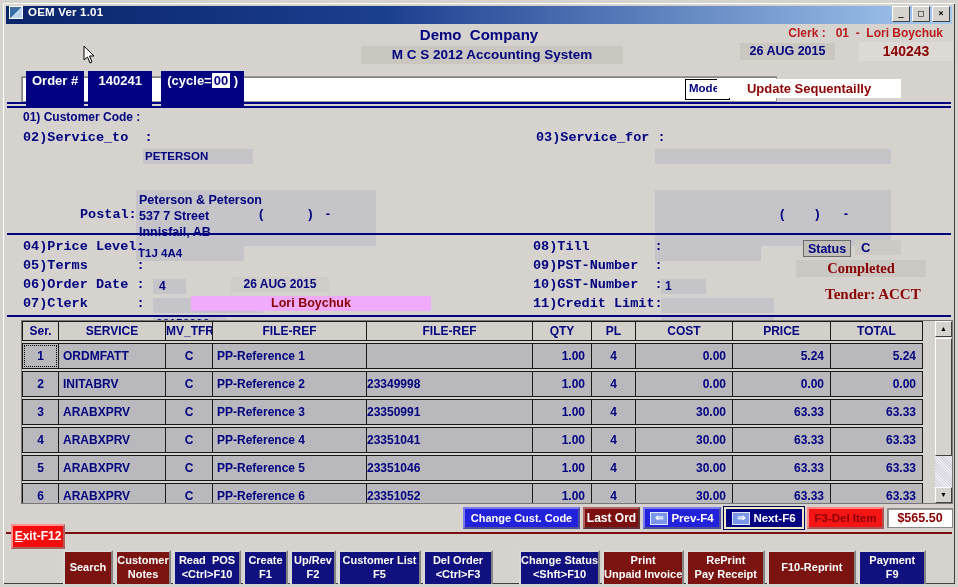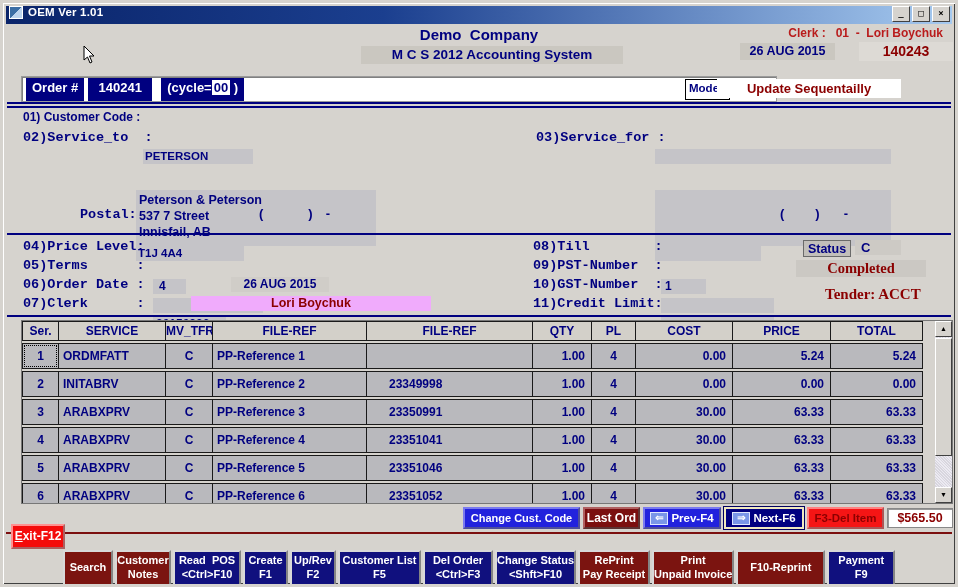--- a/index.html
+++ b/index.html
@@ -24,21 +24,21 @@
   .system-strip{top:43px;left:358px;width:262px;height:18px;background:#cac7c0;text-align:center;
        font-size:13.5px;font-weight:bold;color:#000080;line-height:18px;}
   .clerk-line{top:23px;right:12px;font-size:12px;font-weight:bold;color:#b91c1c;white-space:pre;}
   .date-strip{top:40px;left:737px;width:95px;height:17px;background:#cac7c0;text-align:center;
        font-size:12.5px;font-weight:bold;color:#000080;line-height:17px;}
   .nextorder-strip{top:39px;left:856px;width:94px;height:19px;background:#dddad5;text-align:center;
        font-size:14px;font-weight:bold;color:#8b0000;line-height:19px;}
   
   .order-strip{top:73px;left:18px;width:754px;height:24px;background:#fff;border:1px solid #9a9a9a;
        box-shadow:inset 1px 1px 0 #808080;display:flex;align-items:center;}
-  .pill{background:#000080;color:#fff;font-weight:bold;font-size:13px;height:23px;line-height:19px;
+  .pill{background:#000080;color:#fff;font-weight:bold;font-size:13px;height:36px;line-height:19px;
        padding:0 6px;white-space:pre;}
   .pill .inv{background:#fff;color:#000080;padding:0 2px;}
   .p1{margin-left:4px;}
   .p2{margin-left:4px;width:52px;text-align:center;}
   .p3{margin-left:9px;}
   .mode-box{top:76px;left:682px;height:19px;background:#fff;border:1px solid #000;color:#000080;
        font-weight:bold;font-size:11.5px;line-height:17px;padding:0 3px;}
   .update-strip{top:76px;left:714px;width:184px;height:19px;background:#fff;color:#8b0000;
        font-weight:bold;font-size:13px;text-align:center;line-height:19px;}
   .dblline{top:99px;left:4px;right:4px;height:2px;border-top:2px solid #000080;border-bottom:2px solid #000080;}
@@ -87,21 +87,21 @@
   .tender{top:283px;left:822px;color:#8b0000;font-family:"Liberation Serif",serif;font-weight:bold;font-size:15px;}
   
   .tablewrap{top:317px;left:18px;width:932px;height:184px;border:1px solid #777;background:#d6d3ce;
        overflow:hidden;box-sizing:border-box;}
   .trow{white-space:nowrap;margin-bottom:2px;font-size:0;border-radius:10px;}
   .cell{display:inline-block;box-sizing:border-box;border:1px solid #1a1a1a;margin-right:-1px;
        font-size:12px;font-weight:bold;color:#000080;vertical-align:top;overflow:hidden;}
   .hcell{height:20px;line-height:18px;background:#d3d0c9;text-align:center !important;padding:0 !important;}
   .dcell{height:26px;line-height:24px;background:#b9b9bd;}
   .c0{width:37px;text-align:center;} .c1{width:108px;padding-left:4px;} .c2{width:48px;text-align:center;}
-  .c3{width:155px;padding-left:4px;} .c4{width:167px;padding-left:22px;}
+  .c3{width:155px;padding-left:4px;} .c4{width:167px;padding-left:0;}
   .c5{width:60px;text-align:right;padding-right:6px;} .c6{width:45px;text-align:center;}
   .c7{width:98px;text-align:right;padding-right:6px;} .c8{width:99px;text-align:right;padding-right:6px;}
   .c9{width:93px;text-align:right;padding-right:6px;}
   .sel{outline:1px dotted #000;outline-offset:-3px;}
   .vscroll{position:absolute;top:0;right:0;width:17px;height:182px;background:#eceaf2;
        background-image:repeating-linear-gradient(45deg,#d8d6de 0 1px,#eceaf2 1px 2px);}
   .sbtn{position:absolute;left:0;width:17px;height:16px;background:#d6d3ce;border:1px solid;
        border-color:#fff #404040 #404040 #fff;box-sizing:border-box;text-align:center;font-size:7px;
        line-height:14px;color:#000;}
   .sup{top:0;} .sdown{bottom:0;}
@@ -127,21 +127,21 @@
   .exitbtn{top:521px;left:8px;width:54px;height:25px;background:#f40b0b;border:2px outset #ff9090;
       color:#fff;font-weight:bold;font-size:12px;text-align:center;line-height:21px;box-sizing:border-box;}
   .tbrow{position:absolute;top:547px;left:60px;height:36px;display:flex;gap:2px;}
   .tbbtn{border:2px outset #d8d8d8;box-sizing:border-box;color:#fff;font-weight:bold;font-size:11px;
       display:flex;flex-direction:column;align-items:center;justify-content:center;line-height:1.25;
       text-align:center;white-space:pre;}
   .tbbtn.maroon{background:#7b1410;} .tbbtn.navy{background:#10107e;}
   .tbrow > :nth-child(1){flex:0 0 50px;} .tbrow > :nth-child(2){flex:0 0 56px;}
   .tbrow > :nth-child(3){flex:0 0 68px;} .tbrow > :nth-child(4){flex:0 0 45px;}
   .tbrow > :nth-child(5){flex:0 0 46px;} .tbrow > :nth-child(6){flex:0 0 83px;}
-  .tbrow > :nth-child(7){flex:0 0 70px;} .tbrow > :nth-child(8){flex:0 0 81px;}
+  .tbrow > :nth-child(7){flex:0 0 70px;} .tbrow > :nth-child(8){flex:0 0 81px;margin-left:24px;}
   .tbrow > :nth-child(9){flex:0 0 72px;} .tbrow > :nth-child(10){flex:0 0 79px;}
   .tbrow > :nth-child(11){flex:0 0 89px;} .tbrow > :nth-child(12){flex:0 0 68px;}
   .tbrow > :nth-child(13){flex:0 0 58px;}
   .cursor{top:42px;left:80px;width:14px;height:20px;}
 </style>
 </head>
 <body>
 
 <div id="win">
   <div class="titlebar">
@@ -251,18 +251,18 @@
   <div class="abs exitbtn"><u>E</u><span>xit-F12</span></div>
   <div class="tbrow" id="tbrow">
       <div class="tbbtn maroon"><div>Search</div></div>
       <div class="tbbtn maroon"><div>Customer</div><div>Notes</div></div>
       <div class="tbbtn navy"><div>Read  POS</div><div>&lt;Ctrl&gt;F10</div></div>
       <div class="tbbtn navy"><div>Create</div><div>F1</div></div>
       <div class="tbbtn navy"><div>Up/Rev</div><div>F2</div></div>
       <div class="tbbtn navy"><div>Customer List</div><div>F5</div></div>
       <div class="tbbtn navy"><div>Del Order</div><div>&lt;Ctrl&gt;F3</div></div>
       <div class="tbbtn navy"><div>Change Status</div><div>&lt;Shft&gt;F10</div></div>
+      <div class="tbbtn maroon"><div>Print</div><div>Unpaid Invoice</div></div>
       <div class="tbbtn maroon"><div>RePrint</div><div>Pay Receipt</div></div>
-      <div class="tbbtn maroon"><div>Print</div><div>Unpaid Invoice</div></div>
       <div class="tbbtn maroon"><div>F10-Reprint</div></div>
       <div class="tbbtn navy"><div>Payment</div><div>F9</div></div>
     </div>
 </div>
 
 </body></html>

